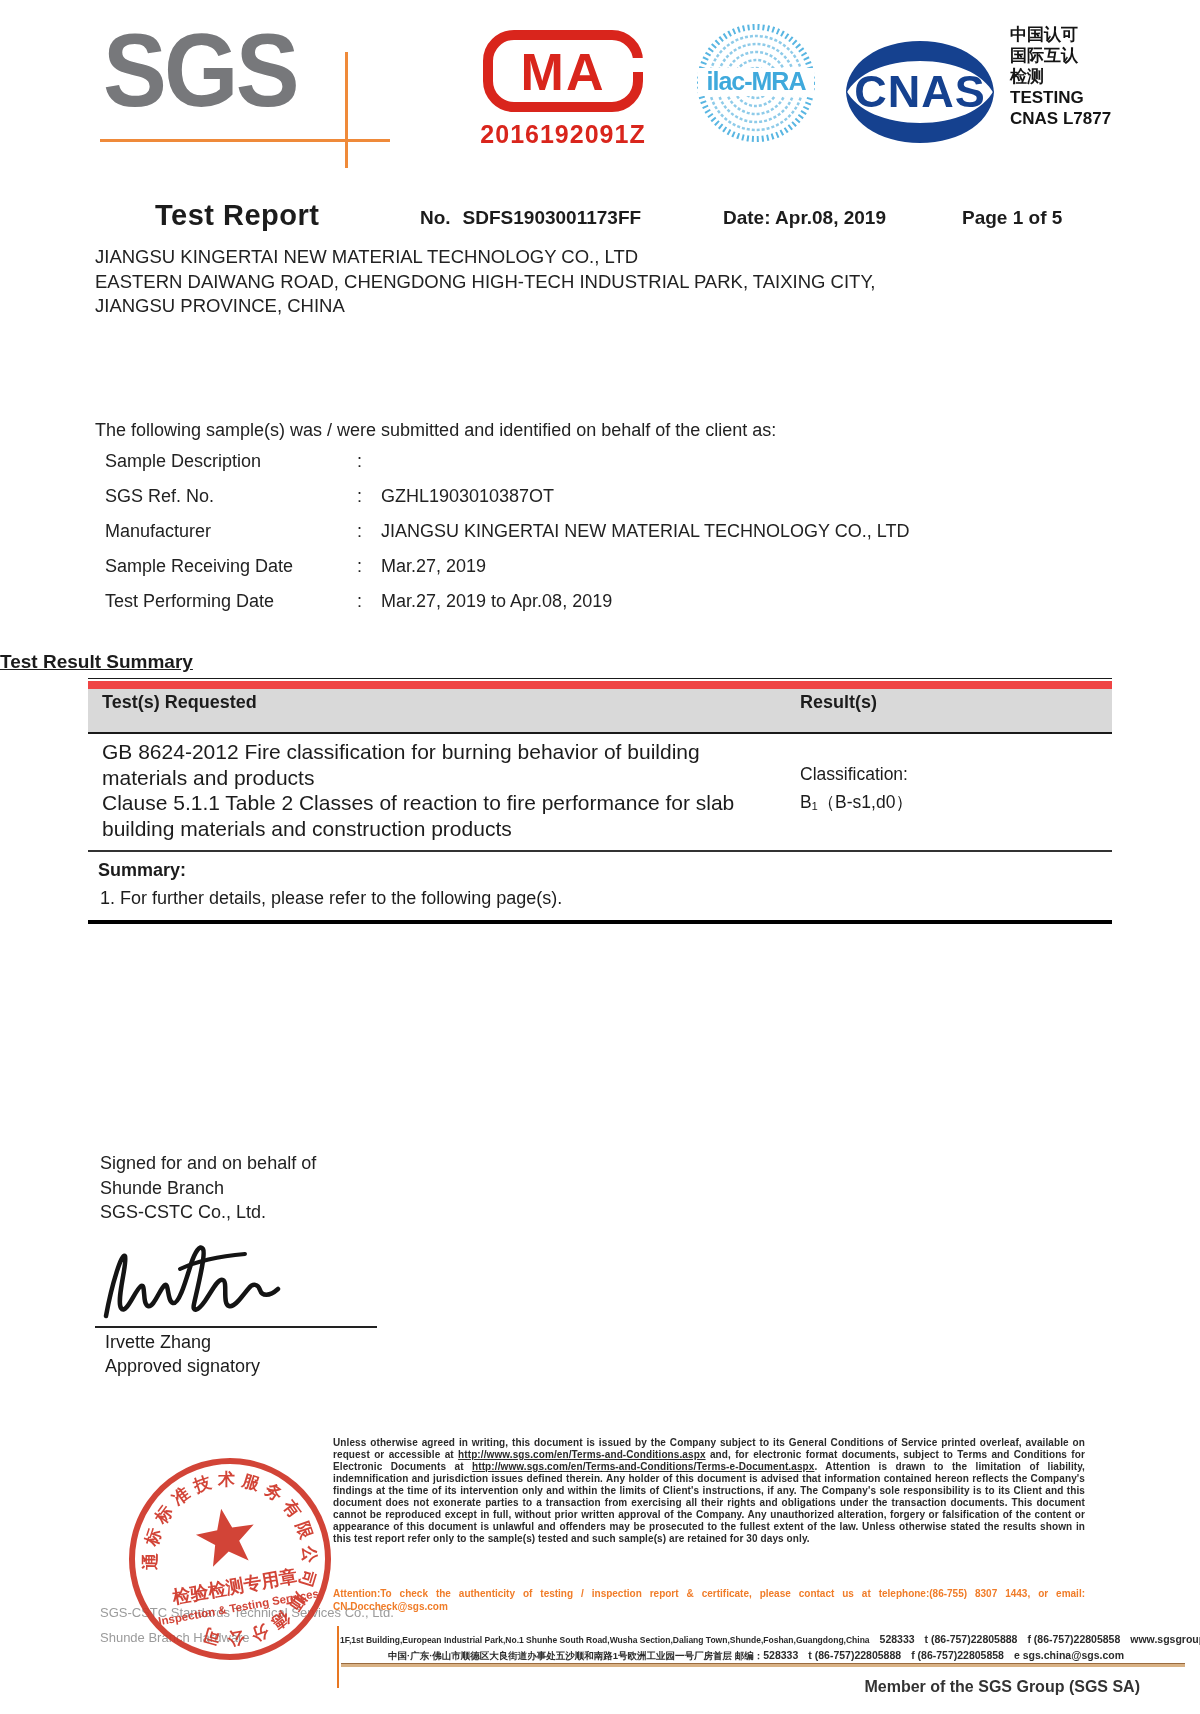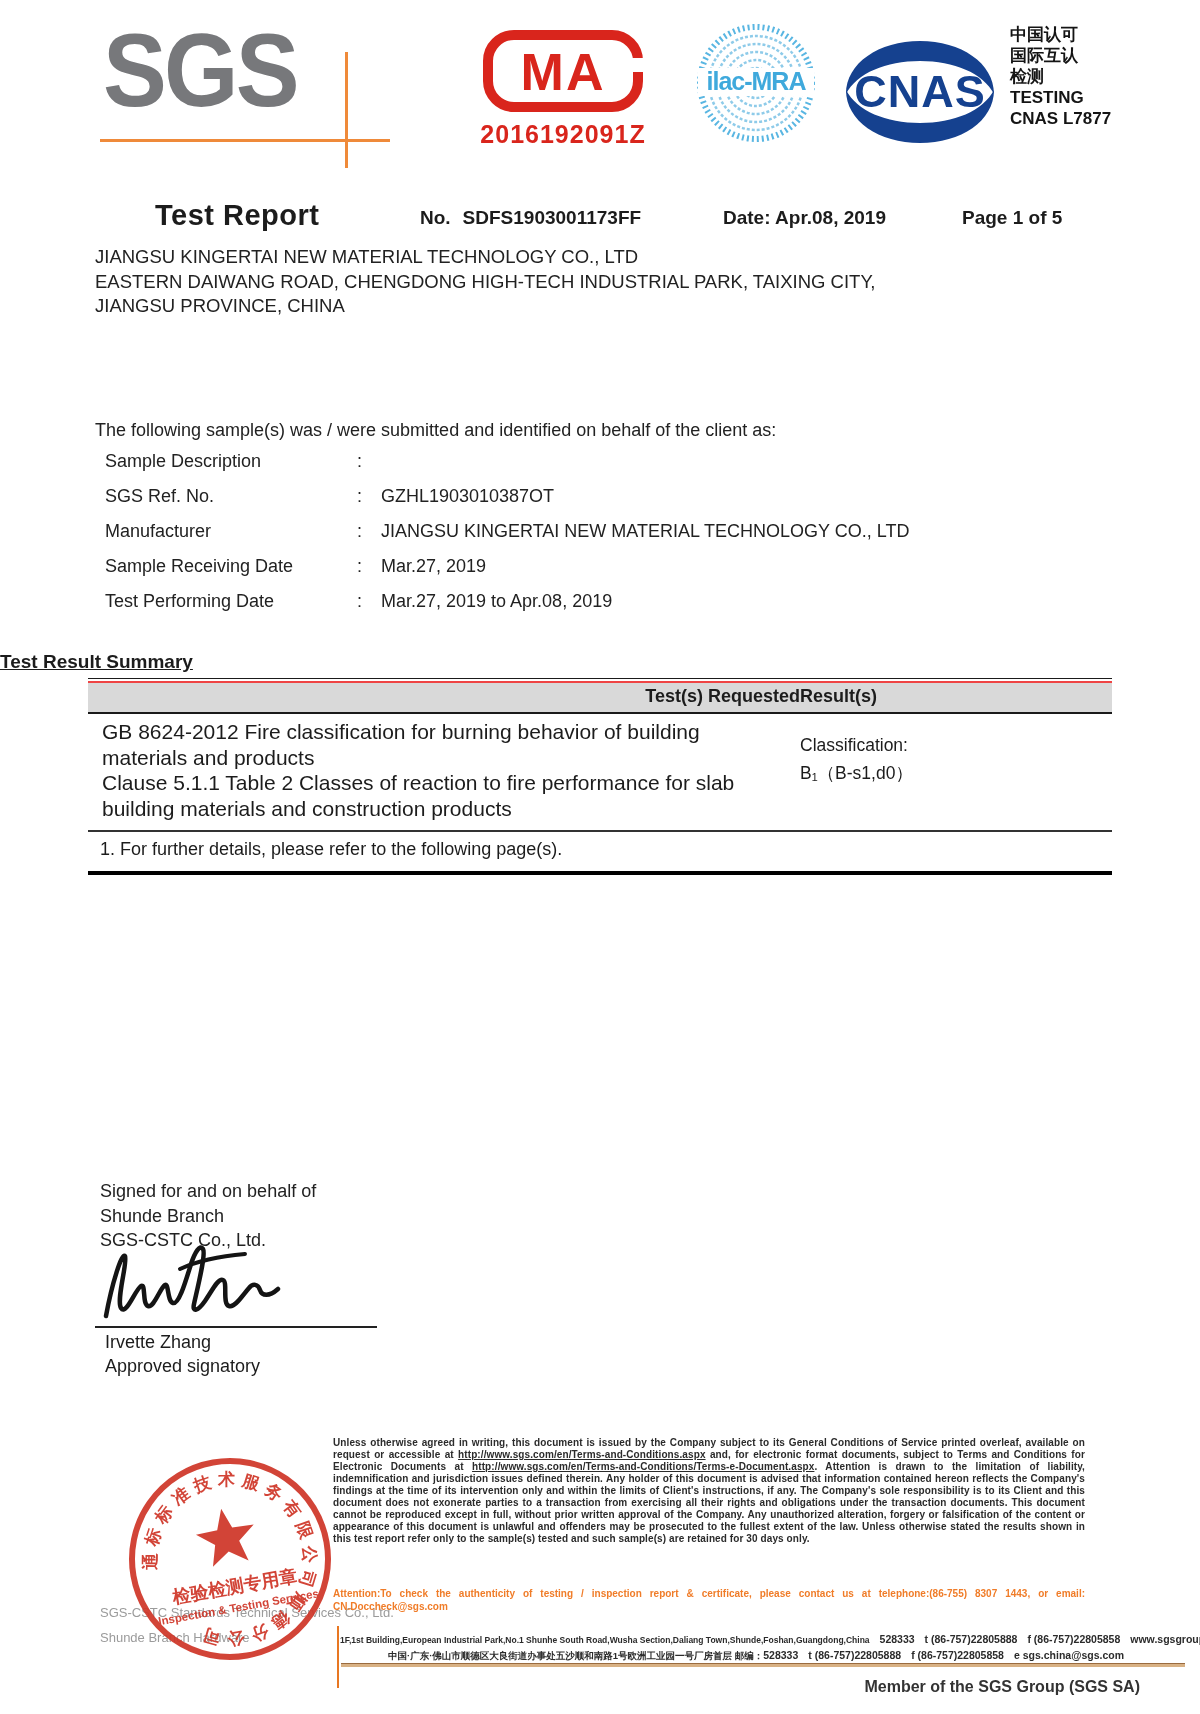--- a/index.html
+++ b/index.html
@@ -40,33 +40,33 @@
   .fields { left:105px; top:451px; font-size:18px; color:#222; }
   .field-row { display:flex; height:35px; align-items:flex-start; }
   .field-label { width:252px; }
   .field-colon { width:24px; }
 
   
   .trs-title { left:0; top:651px; width:1200px; font-size:19px;
                font-weight:bold; text-decoration:underline; }
   .summary-table { left:88px; top:678px; width:1024px; border-bottom:4px solid #000; }
   .tbl-topline { height:1px; background:#1a1a1a; margin-bottom:2px; }
-  .tbl-header { display:flex; background:#d9d9d9; border-top:2px solid #ef4444;
+  .tbl-header { display:flex; background:#d9d9d9; border-top:8px solid #ef4444;
                 border-bottom:2px solid #1a1a1a; font-weight:bold; font-size:18px;
-                padding:3px 0 5px;text-align:right; }
+                padding:3px 0 19px; }
   .col-test { width:712px; padding-left:14px; box-sizing:border-box; }
   .tbl-body { display:flex; border-bottom:2px solid #333; }
   .cell-test { width:712px; box-sizing:border-box; padding:5px 18px 9px 14px;
                font-size:21px; line-height:25.5px; }
-  .cell-result { padding-top:17px; font-size:17.5px; line-height:28px; }
+  .cell-result { padding-top:26px; font-size:17.5px; line-height:28px; }
   .sum-label { font-weight:bold; font-size:18px; padding:8px 0 0 10px; }
   .sum-item { font-size:18px; padding:7px 0 11px 12px; }
 
   
-  .signed-block { left:100px; top:1151px; font-size:18px; line-height:24.5px; color:#222;margin-top:28px; }
+  .signed-block { left:100px; top:1151px; font-size:18px; line-height:24.5px; color:#222; }
   .sig-img { left:92px; top:1228px; }
   .sig-line { left:95px; top:1326px; width:282px; height:2px; background:#222; }
   .sig-name { left:105px; top:1332px; font-size:18px; }
   .sig-role { left:105px; top:1356px; font-size:18px; }
 
   
   .stamp-wrap { left:123px; top:1452px; opacity:.92; }
   .branch-lines { left:100px; top:1600px; font-size:13px; line-height:25px; color:#9b9b9b; }
 
   .legal { left:333px; top:1437px; width:752px; font-size:10px; font-weight:600;
@@ -188,20 +188,21 @@
     <div class="tbl-body">
       <div class="cell-test">
         <div>GB 8624-2012 Fire classification for burning behavior of building materials and products</div>
         <div>Clause 5.1.1 Table 2 Classes of reaction to fire performance for slab building materials and construction products</div>
       </div>
       <div class="cell-result">
         <div>Classification:</div>
         <div>B₁（B-s1,d0）</div>
       </div>
     </div>
+    <div class="sum-label">Summary:</div>
     <div class="sum-item">1.  For further details, please refer to the following page(s).</div>
   </div>
 
   <div class="abs signed-block">
     <div>Signed for and on behalf of</div>
     <div>Shunde Branch</div>
     <div>SGS-CSTC Co., Ltd.</div>
   </div>
 
   <div class="abs sig-img">

